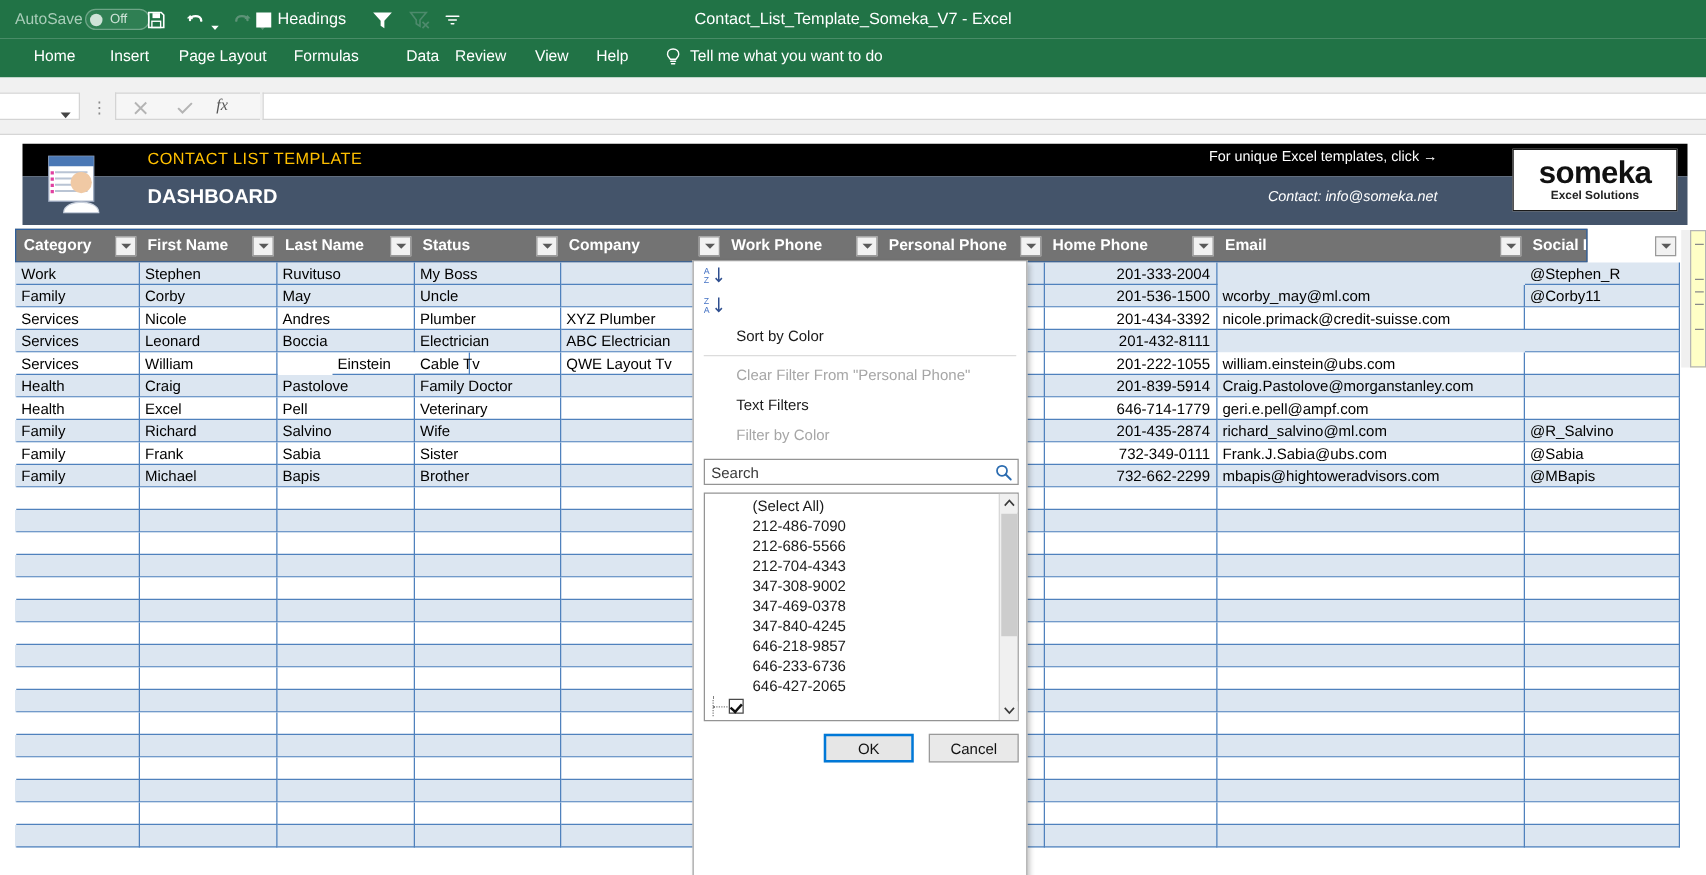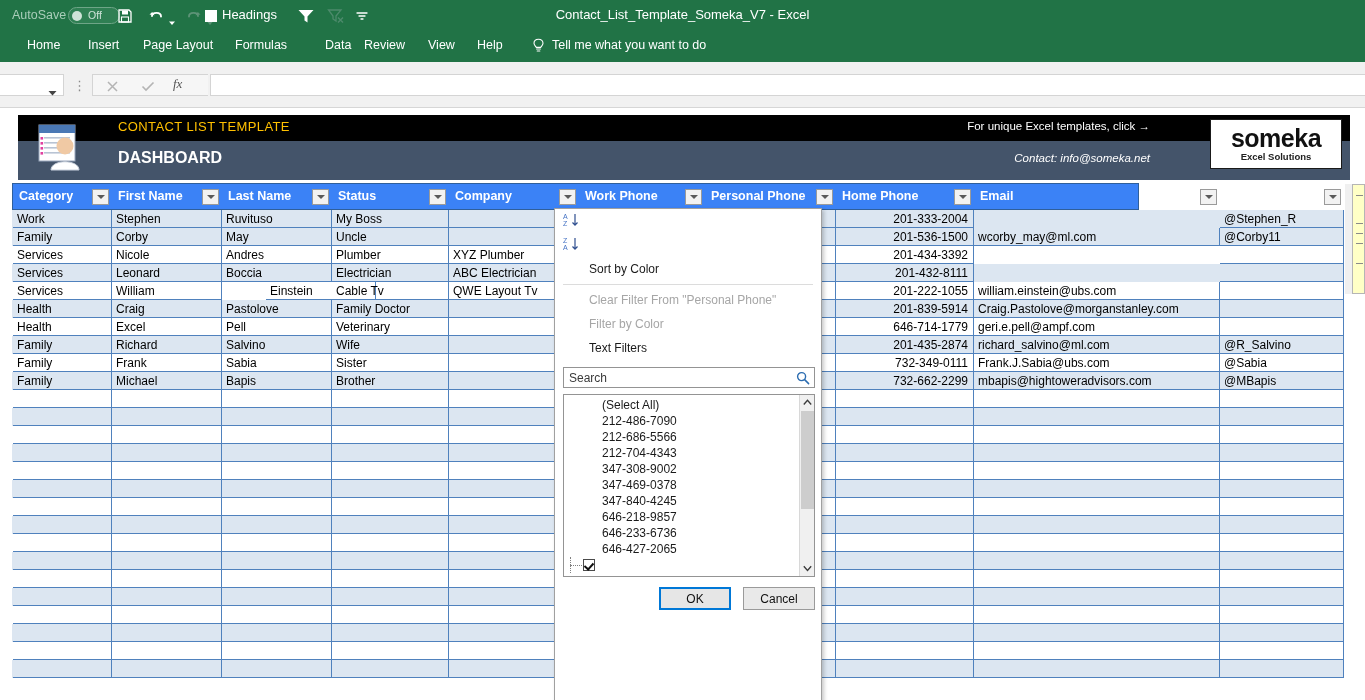--- a/index.html
+++ b/index.html
@@ -115,22 +115,22 @@
     position: absolute; right: 8px; top: 4px; width: 132px; height: 50px;
     background: #ffffff; border: 1px solid #1a1a1a;
     display: flex; flex-direction: column; align-items: center; justify-content: center;
   }
   .someka-word { font-size: 25px; font-weight: bold; color: #111111; line-height: 25px; letter-spacing: -0.5px; }
   .someka-sub { font-size: 9.5px; font-weight: bold; color: #222222; line-height: 11px; }
 
   
   .tbl { position: absolute; left: 12px; top: 75px; width: 1340px; }
   .thead {
-    position: absolute; left: 0; top: 0; height: 27px; background: #3b82f6;
-    width: 1127px; border: 1px solid #2f5f9b;
+    position: absolute; left: 0; top: 0; height: 27px; background: #737373;
+    width: 1258px; border: 1px solid #2f5f9b;
   }
   .th {
     position: absolute; top: 0; height: 25px; color: #ffffff; font-size: 12.5px;
     font-weight: bold; padding-left: 5px; line-height: 25px; white-space: nowrap;
   }
   .fbtn-drop {
     position: absolute; top: 5px; width: 17px; height: 16px;
     background: #f2f2f2; border: 1px solid #9a9a9a;
     display: flex; align-items: center; justify-content: center;
   }
@@ -428,20 +428,21 @@
         </div>
         <div class="row plain">
           <div class="cell" style="left: 1px; width: 99px;">Services</div>
           <div class="cell" style="left: 100px; width: 110px;">Nicole</div>
           <div class="cell" style="left: 210px; width: 110px;">Andres</div>
           <div class="cell" style="left: 320px; width: 117px;">Plumber</div>
           <div class="cell" style="left: 437px; width: 130px;">XYZ Plumber</div>
           <div class="cell" style="left: 567px; width: 126px;"></div>
           <div class="cell" style="left: 693px; width: 131px;"></div>
           <div class="cell num" style="left: 824px; width: 138px;">201-434-3392</div>
+          <div class="cell" style="left: 962px; width: 246px;">nicole.primack@credit-suisse.com</div>
           <div class="cell" style="left: 1208px; width: 124px;"></div>
         </div>
         <div class="row alt">
           <div class="cell" style="left: 1px; width: 99px;">Services</div>
           <div class="cell" style="left: 100px; width: 110px;">Leonard</div>
           <div class="cell" style="left: 210px; width: 110px;">Boccia</div>
           <div class="cell" style="left: 320px; width: 117px;">Electrician</div>
           <div class="cell" style="left: 437px; width: 130px;">ABC Electrician</div>
           <div class="cell" style="left: 567px; width: 126px;"></div>
           <div class="cell" style="left: 693px; width: 131px;"></div>
@@ -736,22 +737,22 @@
         <div class="fmi">
           <span class="glyph"><svg width="18" height="16" viewBox="0 0 18 16">
               <text x="0" y="7" font-size="7" fill="#4472c4" font-family="Liberation Sans">Z</text>
               <text x="0" y="14" font-size="7" fill="#4472c4" font-family="Liberation Sans">A</text>
               <path d="M12 2 V13 M9.5 10.5 L12 13.2 L14.5 10.5" fill="none" stroke="#2f4f8f" stroke-width="1.2"></path>
             </svg></span>
         </div>
         <div class="fmi">Sort by Color</div>
         <div class="fsep"></div>
         <div class="fmi dis">Clear Filter From "Personal Phone"</div>
+        <div class="fmi">Text Filters</div>
         <div class="fmi dis">Filter by Color</div>
-        <div class="fmi">Text Filters</div>
       </div>
 
     <div class="fsearch">
       <span class="fsearch-text">Search</span>
       <span class="fsearch-icon">
         <svg width="14" height="14" viewBox="0 0 14 14">
             <circle cx="5.6" cy="5.6" r="4" fill="none" stroke="#2b6cb0" stroke-width="1.4"></circle>
             <path d="M8.6 8.6 L12.6 12.6" stroke="#2b6cb0" stroke-width="1.5" stroke-linecap="round"></path>
           </svg>
       </span>

